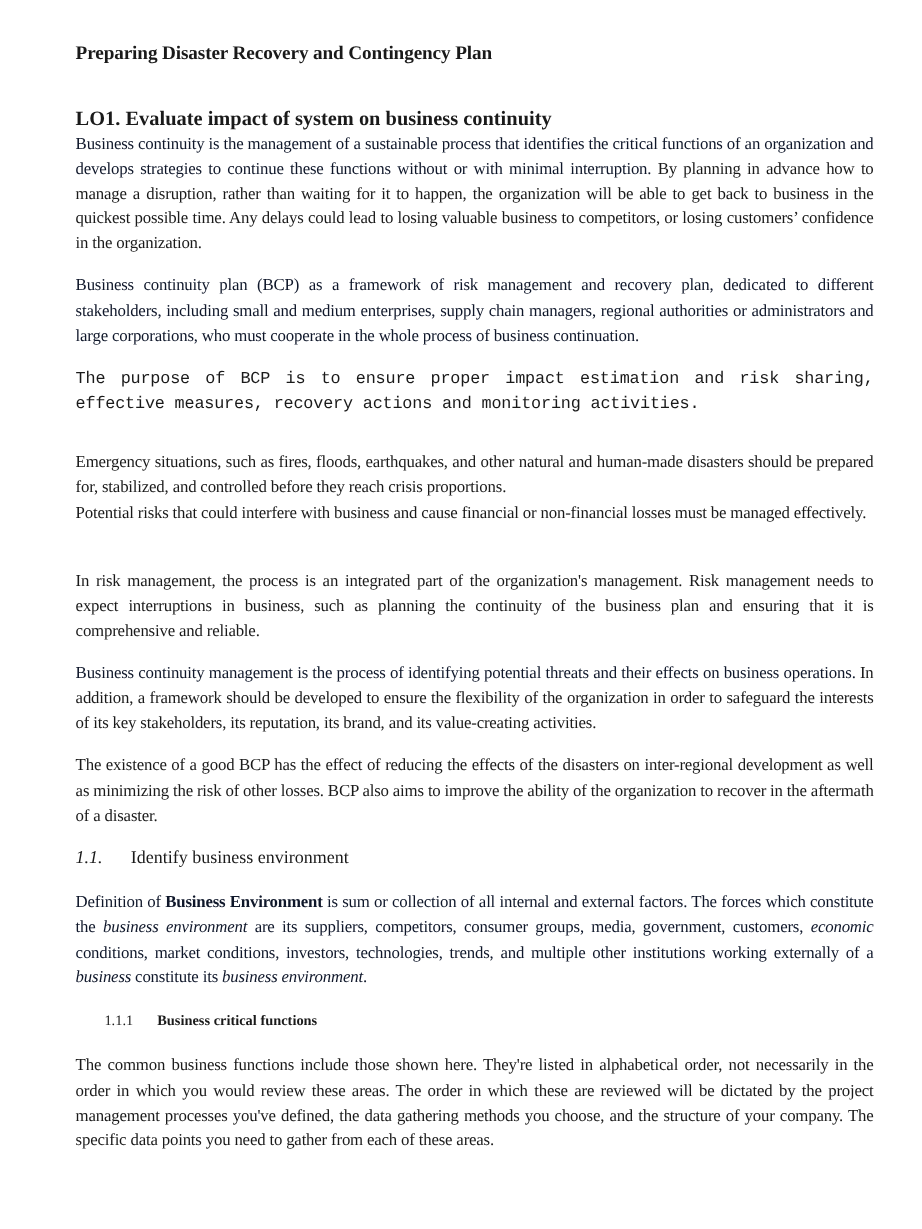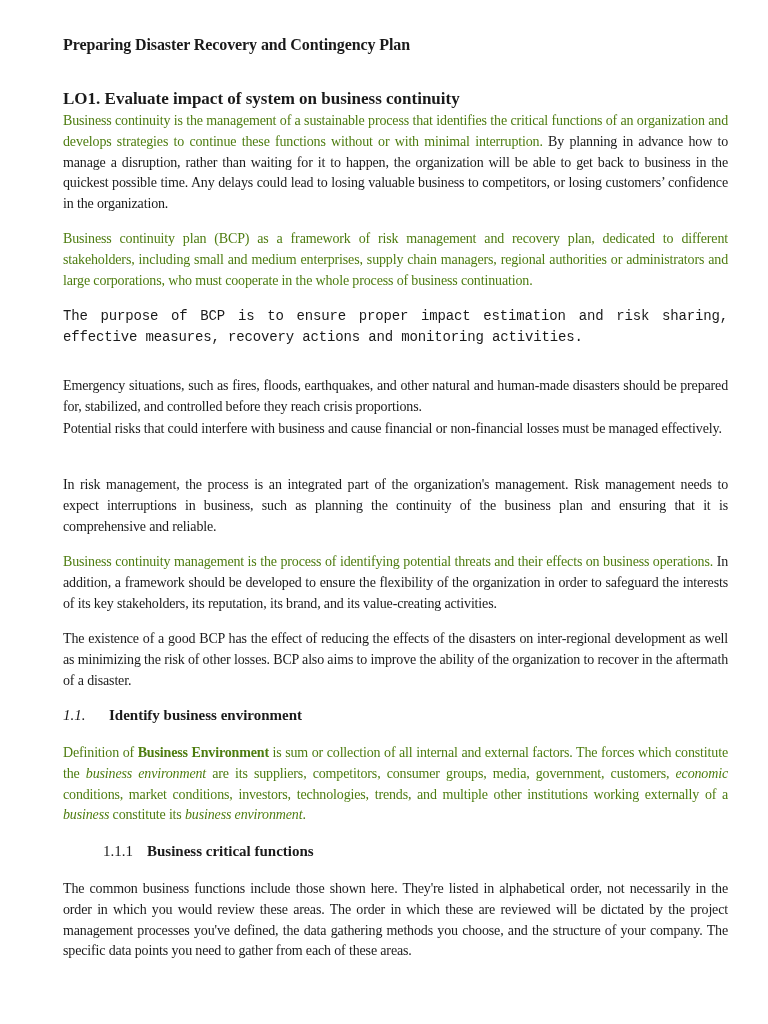--- a/index.html
+++ b/index.html
@@ -14,27 +14,27 @@
       font-weight: bold; font-size: 16px; letter-spacing: -0.1px;
     }
     .h-lo {
       position: absolute; top: 77px; left: 0; font-weight: bold; font-size: 17px; margin-top: 12px;
     }
     p.para {
       position: absolute; left: 0; width: 665px; margin: 0;
       font-size: 14px; line-height: 20.8px; text-align: justify;
       text-align-last: left; letter-spacing: -0.15px;
     }
-    .red { color: #4d7c0f; }
+    .red { color: #0f172a; }
     .h-num {
       position: absolute; left: 0; font-size: 15px;
     }
     .h-num .num { display: inline-block; width: 46px; font-style: italic; }
-    .h-num .txt { font-weight: bold; }
-    .h-sub { position: absolute; left: 40px; font-size: 15px; }
+    .h-num .txt { font-weight: normal; }
+    .h-sub { position: absolute; left: 24px; font-size: 12px; }
     .h-sub .num { display: inline-block; width: 44px; }
     .h-sub .txt { font-weight: bold; }
     b.bold { font-weight: bold; }
     i { font-style: italic; }
   </style>
 </head>
 <body>
 
 <div class="page">
   <div class="title">Preparing Disaster Recovery and Contingency Plan</div>

